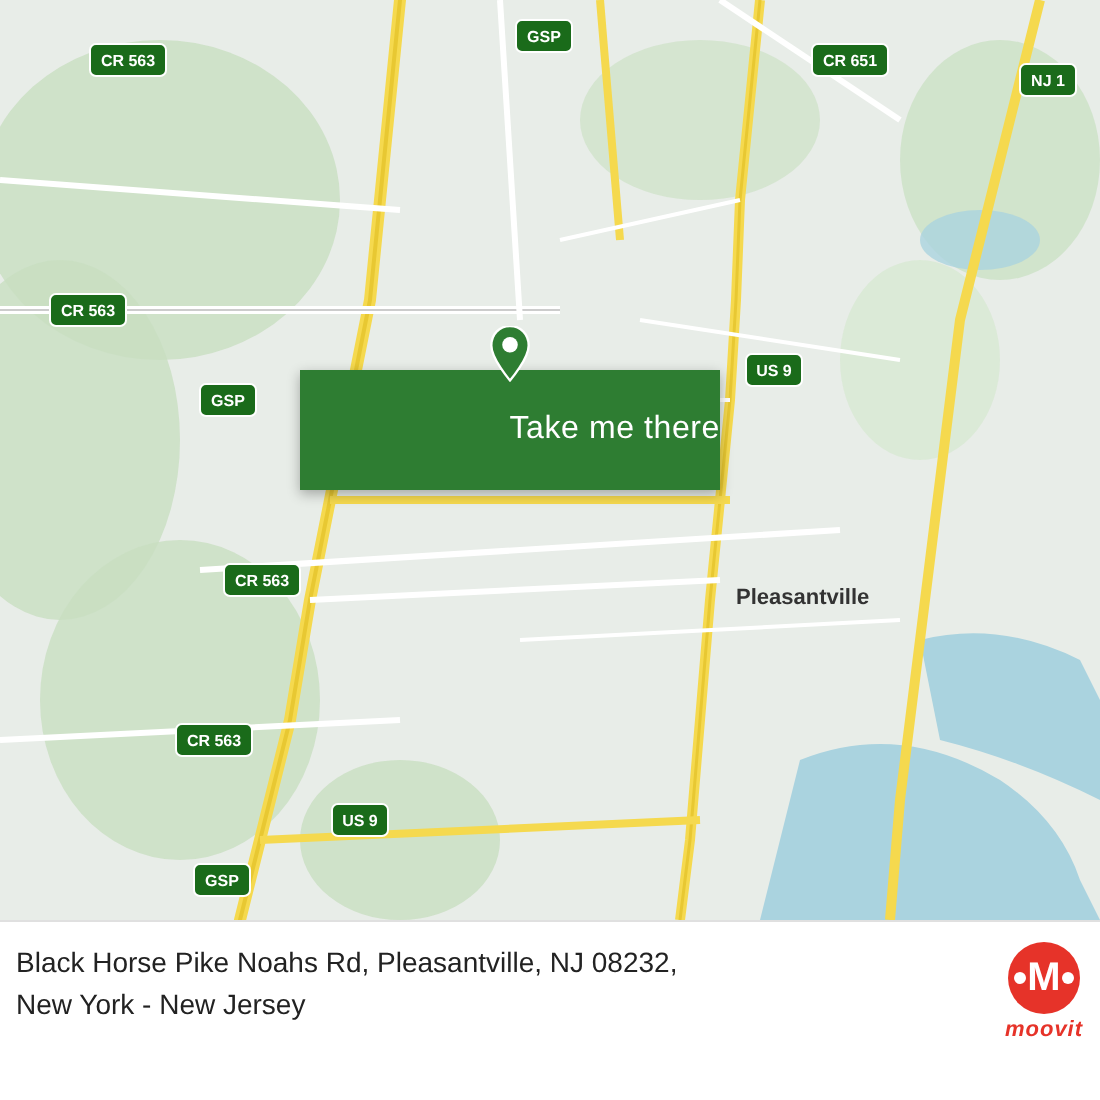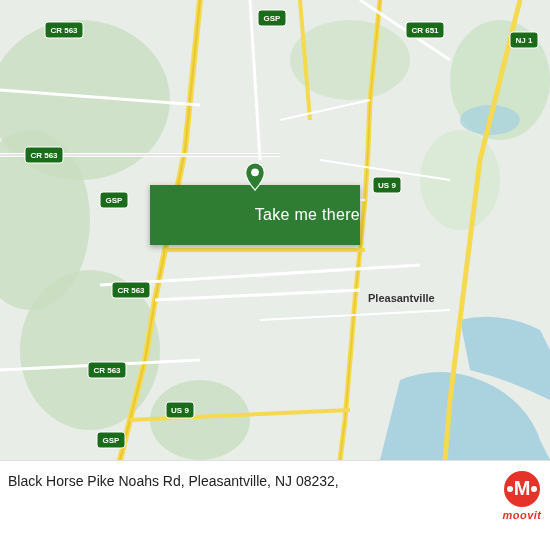--- a/index.html
+++ b/index.html
@@ -206,20 +206,21 @@
       <circle cx="14" cy="12" r="5" fill="white"></circle>
     </svg>
     <span class="btn-text">Take me there</span>
   </div>
 
 </div>
 
 <div id="bottom-bar">
   <div class="address-info">
     <div class="address-text">Black Horse Pike Noahs Rd, Pleasantville, NJ 08232,</div>
+    <div class="address-text">New York - New Jersey</div>
   </div>
   <div class="moovit-logo">
 
     <svg width="40" height="36" viewBox="0 0 40 36" xmlns="http://www.w3.org/2000/svg">
 
       <circle cx="20" cy="18" r="18" fill="#e63329"></circle>
 
       <text x="20" y="24" text-anchor="middle" font-size="20" font-weight="bold" fill="white" font-family="Arial">M</text>
 
       <circle cx="8" cy="18" r="3" fill="white"></circle>

